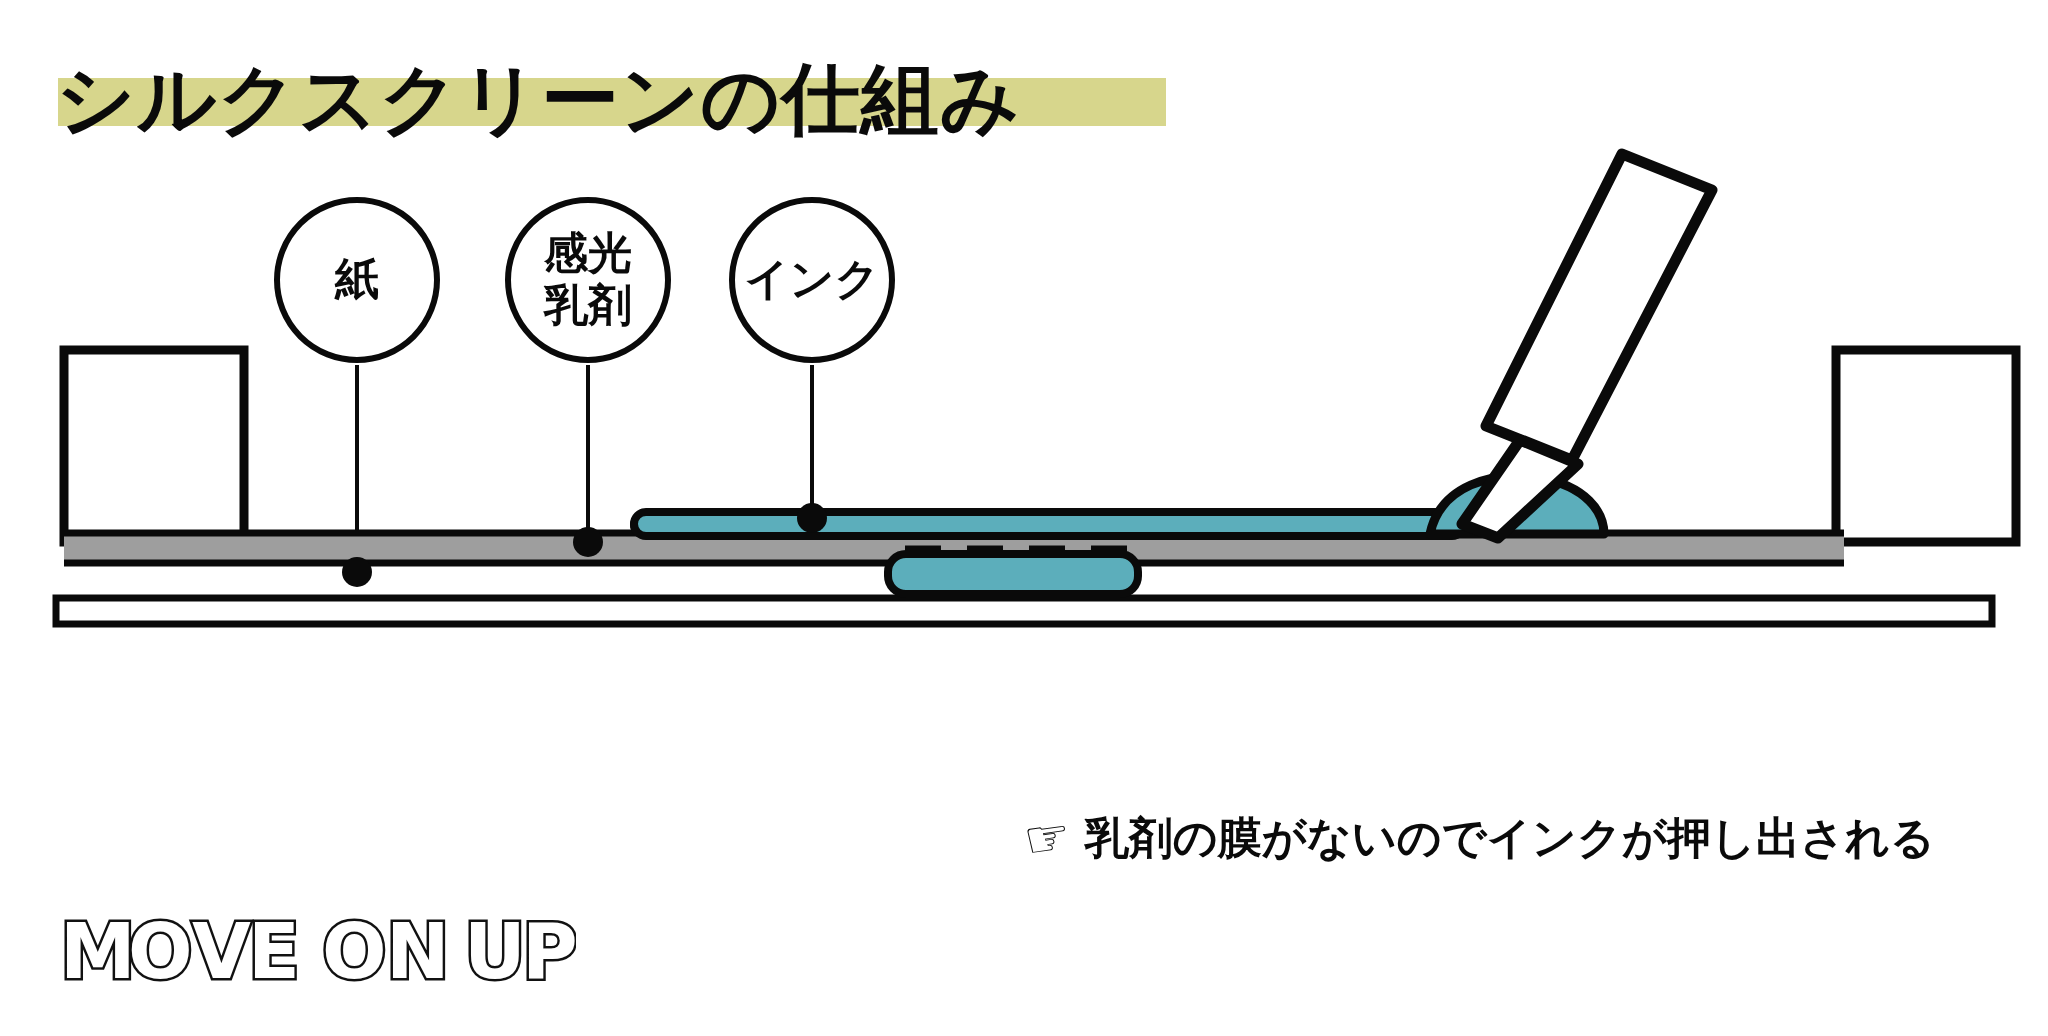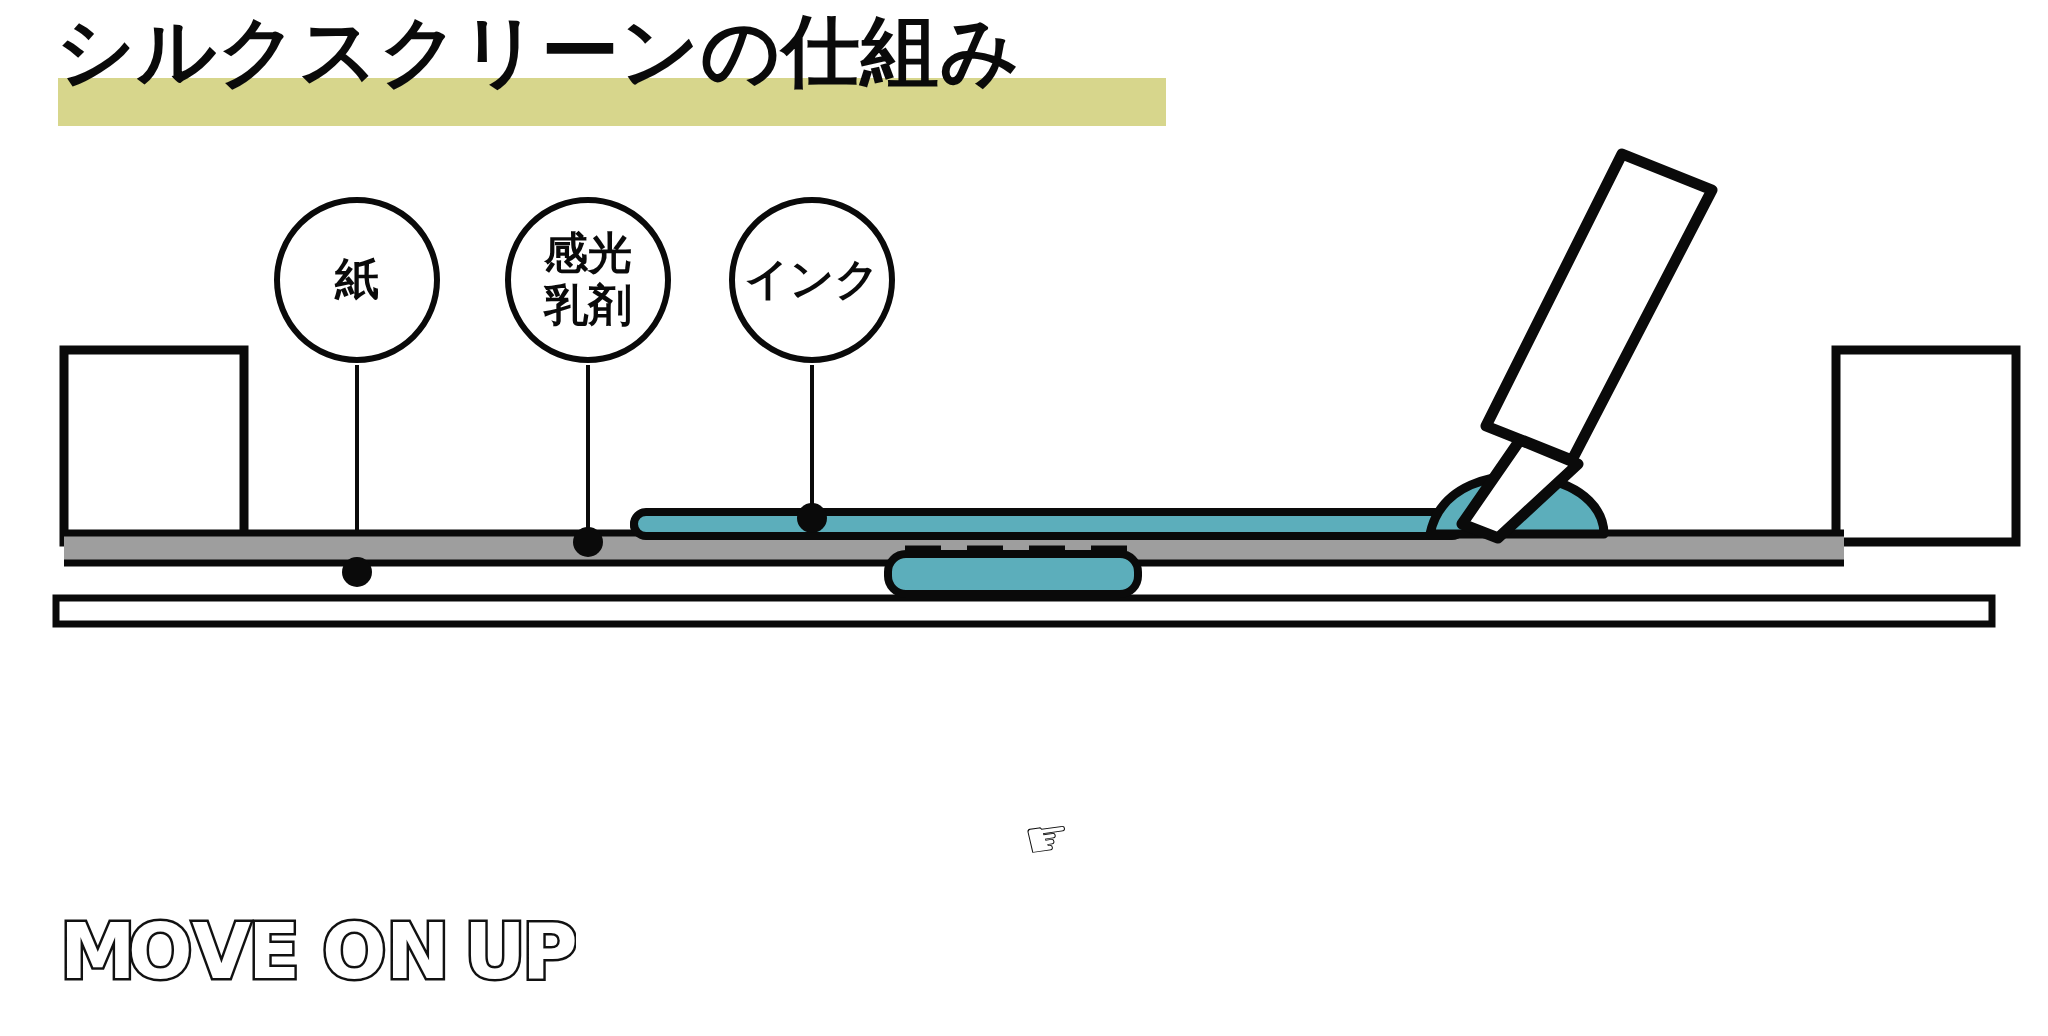--- a/index.html
+++ b/index.html
@@ -20,24 +20,24 @@
     position: relative;
     width: 2048px;
     height: 1036px;
     background: #ffffff;
   }
 
   
   .title-wrap {
     position: absolute;
     left: 56px;
-    top: 12px;
+    top: 28px;
     height: 110px;
     display: flex;
-    align-items: flex-start;
+    align-items: flex-end;
   }
   .title-highlight {
     position: absolute;
     left: 58px;
     top: 78px;
     width: 1108px;
     height: 48px;
     background: #d7d68c;
     z-index: 1;
   }
@@ -187,20 +187,21 @@
     <g>
       <circle cx="812" cy="150" r="80" fill="#ffffff" stroke="#0a0a0a" stroke-width="6"></circle>
       <text class="bubble-text" x="812" y="152">インク</text>
       <circle cx="812" cy="388" r="15" fill="#0a0a0a"></circle>
     </g>
 
   </svg>
 
   <div class="caption-row">
     <span class="caption-hand">☞</span>
+    <span class="caption-text">乳剤の膜がないのでインクが押し出される</span>
   </div>
 
   <svg id="logo" viewBox="0 0 520 102" xmlns="http://www.w3.org/2000/svg">
     <defs>
       <pattern id="dotPat" width="20" height="20" patternUnits="userSpaceOnUse">
         <rect width="20" height="20" fill="#111111"></rect>
         <circle cx="10" cy="10" r="6" fill="#ffffff"></circle>
       </pattern>
       <pattern id="gridPat" width="14" height="14" patternUnits="userSpaceOnUse">
         <rect width="14" height="14" fill="#ffffff"></rect>

